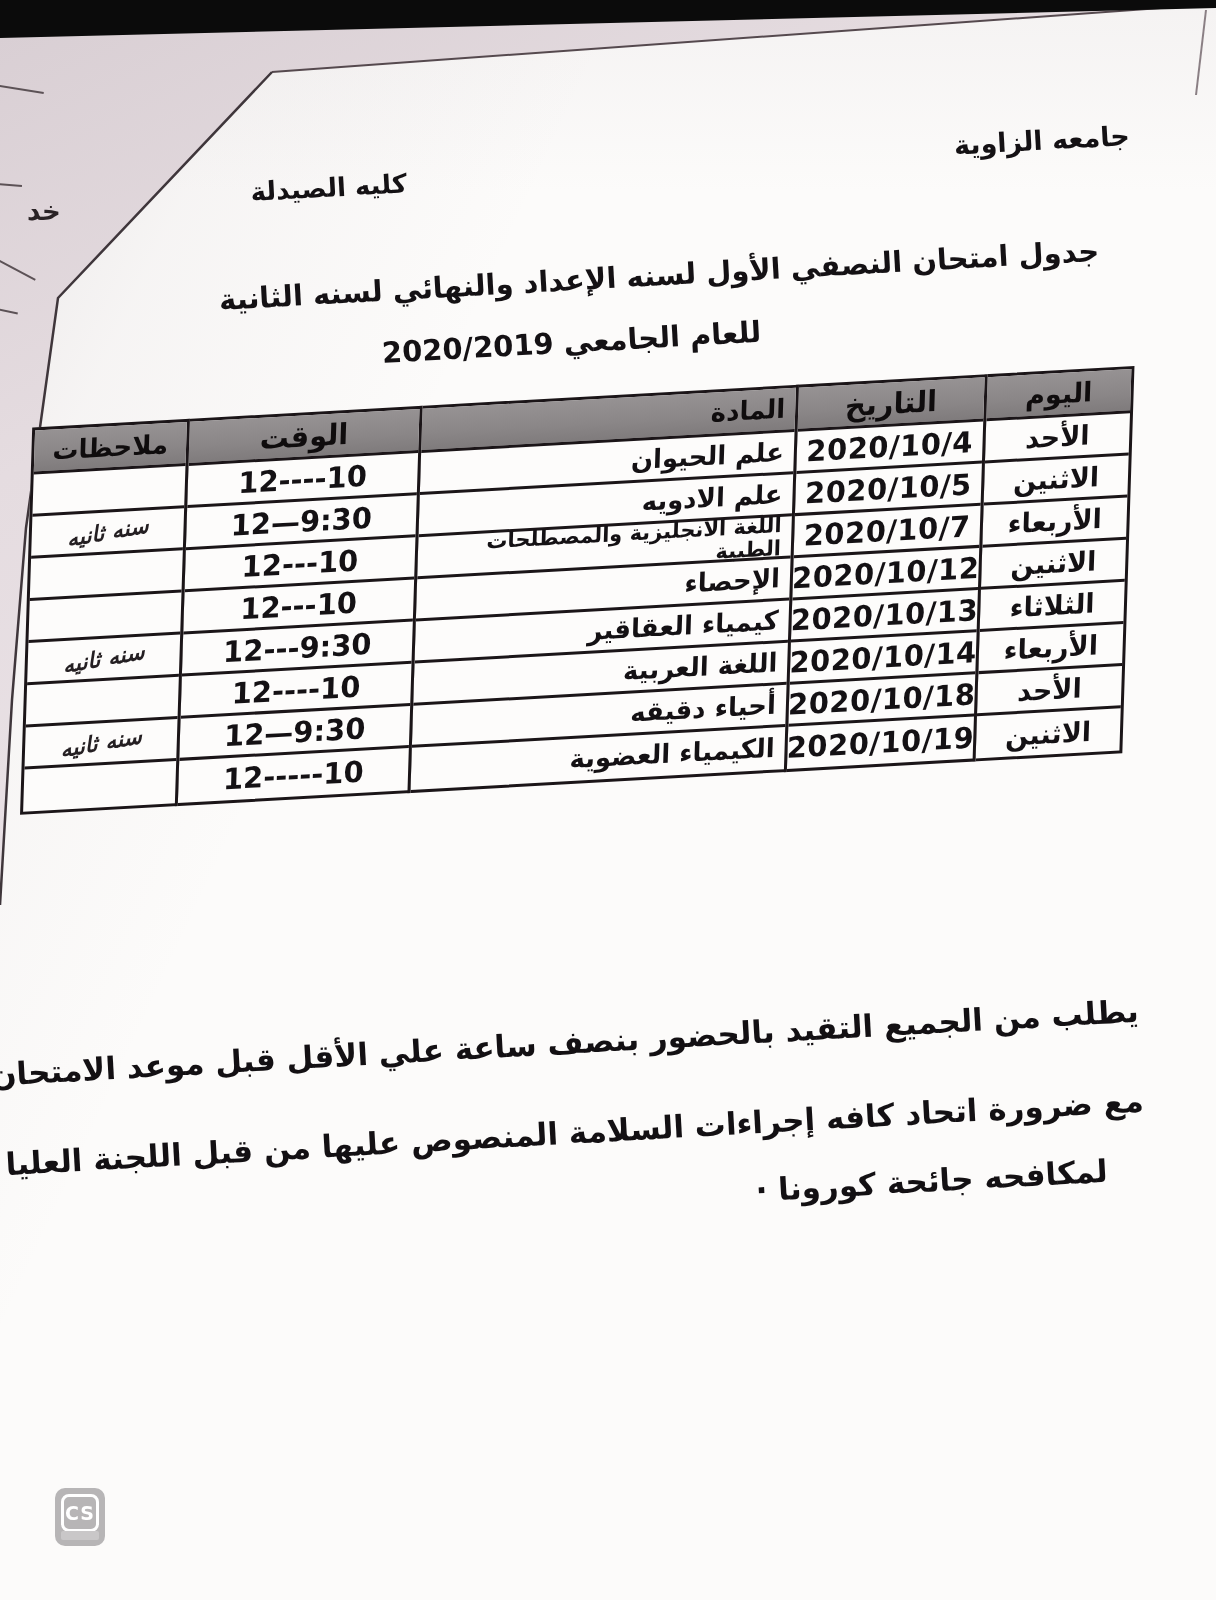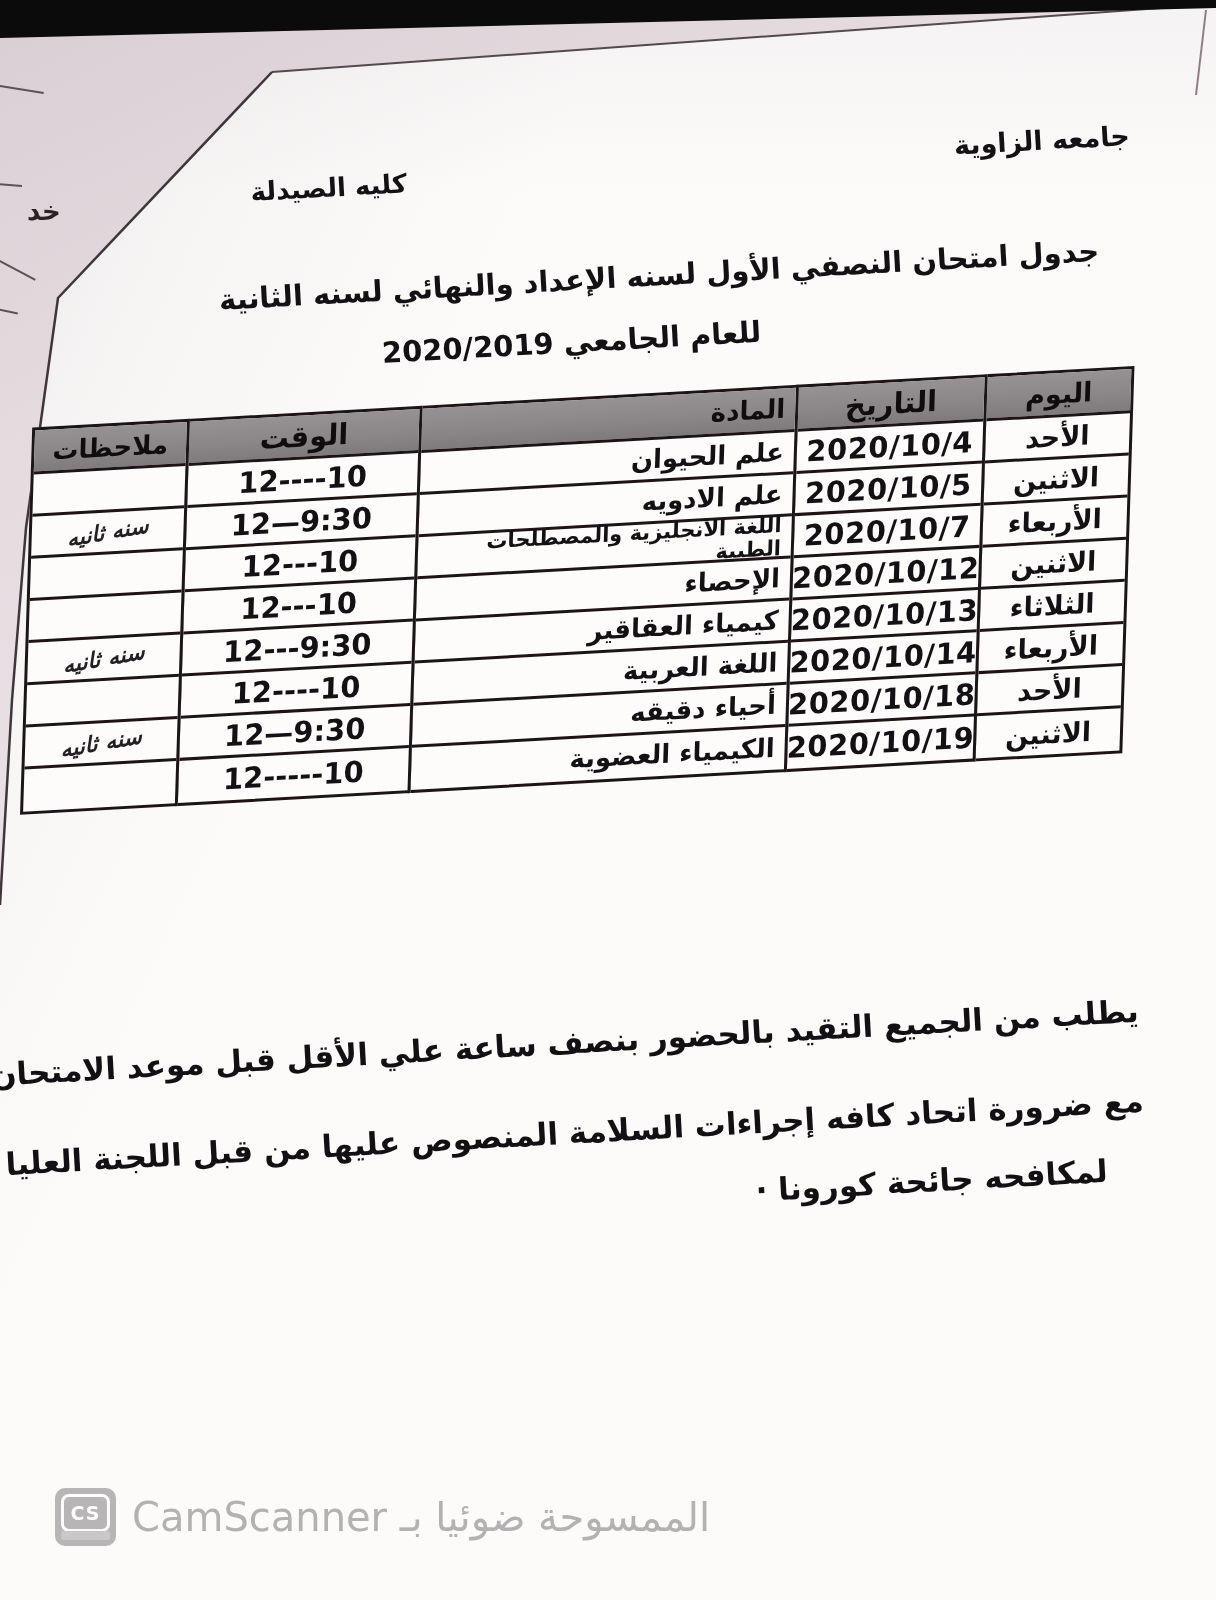--- a/index.html
+++ b/index.html
@@ -90,21 +90,21 @@
   }
   .notice-1{top:1022px;}
   .notice-2{top:1112px;}
   .notice-3{top:1180px;margin-right:40px;}
 
   
   .footer{
     position:absolute;left:55px;top:1488px;z-index:6;
     display:flex;align-items:center;gap:16px;
   }
-  .cs-logo{position:relative;width:61px;height:58px;background:#b7b5b6;border-radius:10px;}
+  .cs-logo{position:relative;width:50px;height:58px;background:#b7b5b6;border-radius:10px;}
   .cs-inner{
     position:absolute;top:6px;left:6px;right:6px;height:32px;
     border:3px solid #fff;border-radius:8px;
     display:flex;align-items:center;justify-content:center;
     color:#fff;font-size:19px;font-weight:700;letter-spacing:1px;
   }
   .cs-tab{position:absolute;bottom:6px;left:6px;right:6px;height:9px;background:#c9c7c8;border-radius:2px;}
   .footer-text{font-size:40px;color:#b3b1b2;direction:rtl;white-space:nowrap;}
 </style>
 </head>
@@ -202,14 +202,13 @@
   <div class="notice-line notice-1">يطلب من الجميع التقيد بالحضور بنصف ساعة علي الأقل قبل موعد الامتحان</div>
   <div class="notice-line notice-2">مع ضرورة اتحاد كافه إجراءات السلامة المنصوص عليها من قبل اللجنة العليا</div>
   <div class="notice-line notice-3">لمكافحه جائحة كورونا ·</div>
 </div>
 
 <div class="footer">
   <div class="cs-logo">
     <div class="cs-inner">CS</div>
     <div class="cs-tab"></div>
   </div>
-  <div class="footer-text" id="footer-text">الممسوحة ضوئيا بـ CamScanner</div>
 </div>
 
 </body></html>

